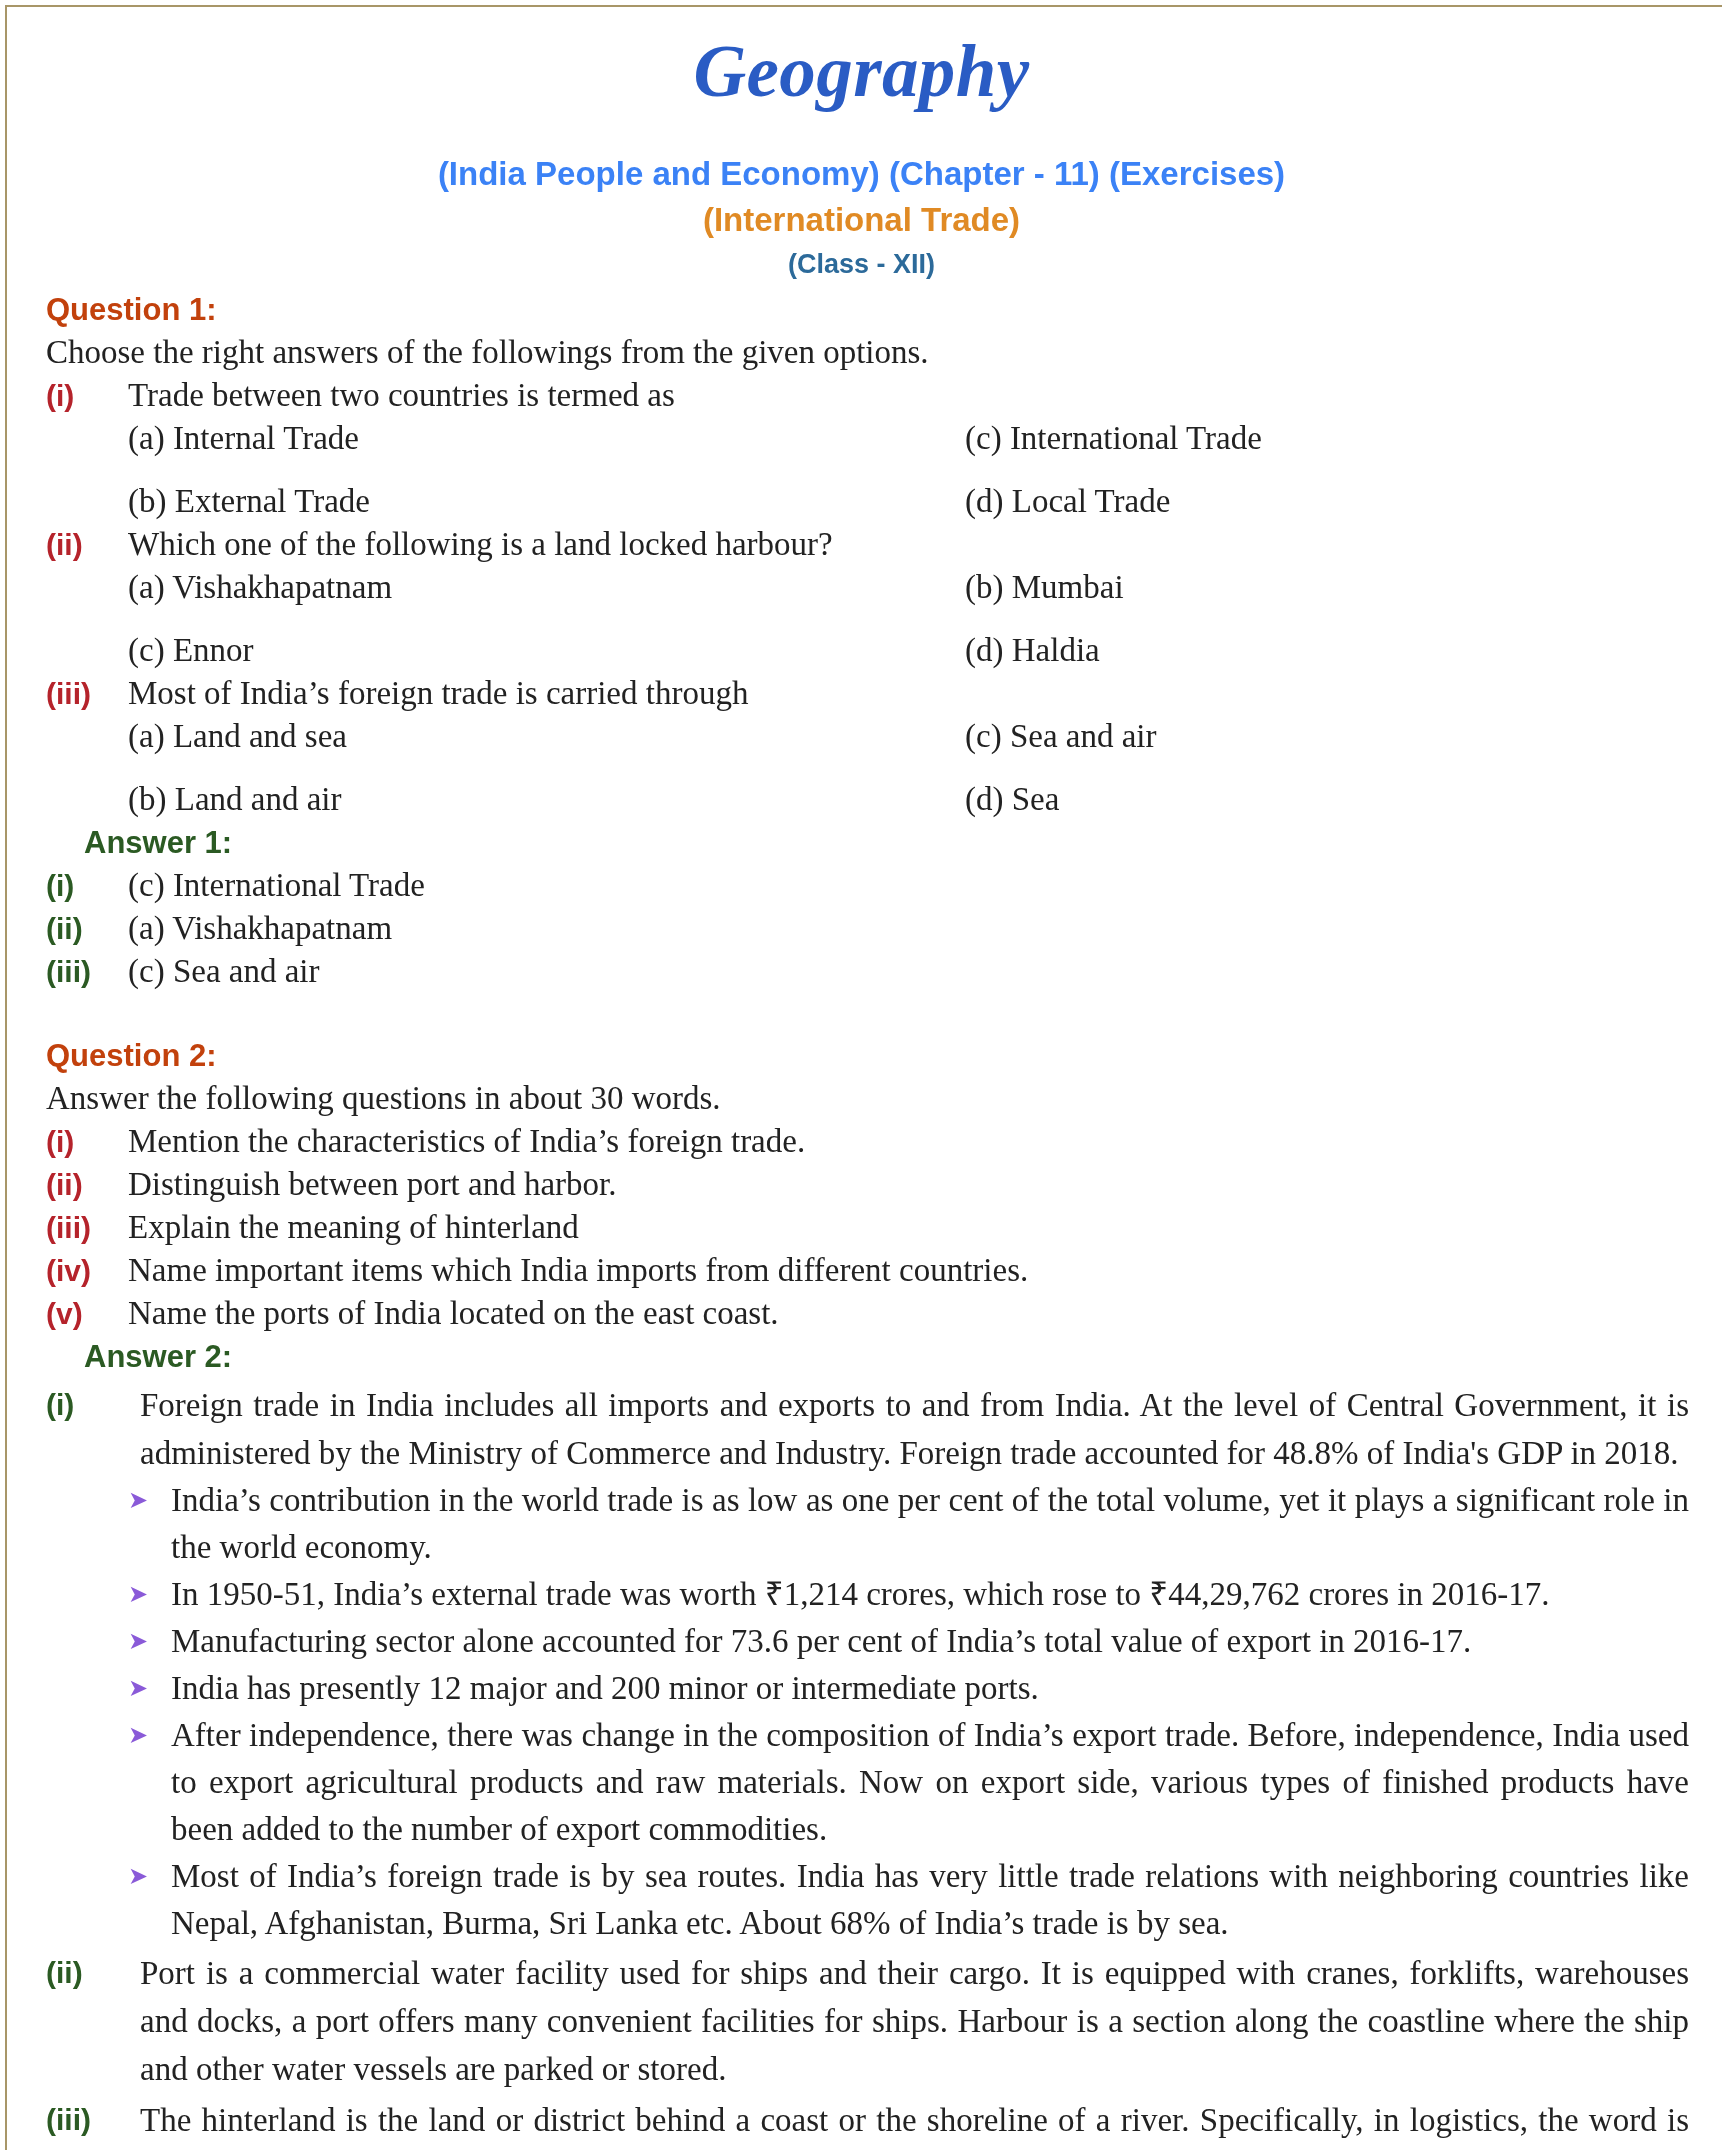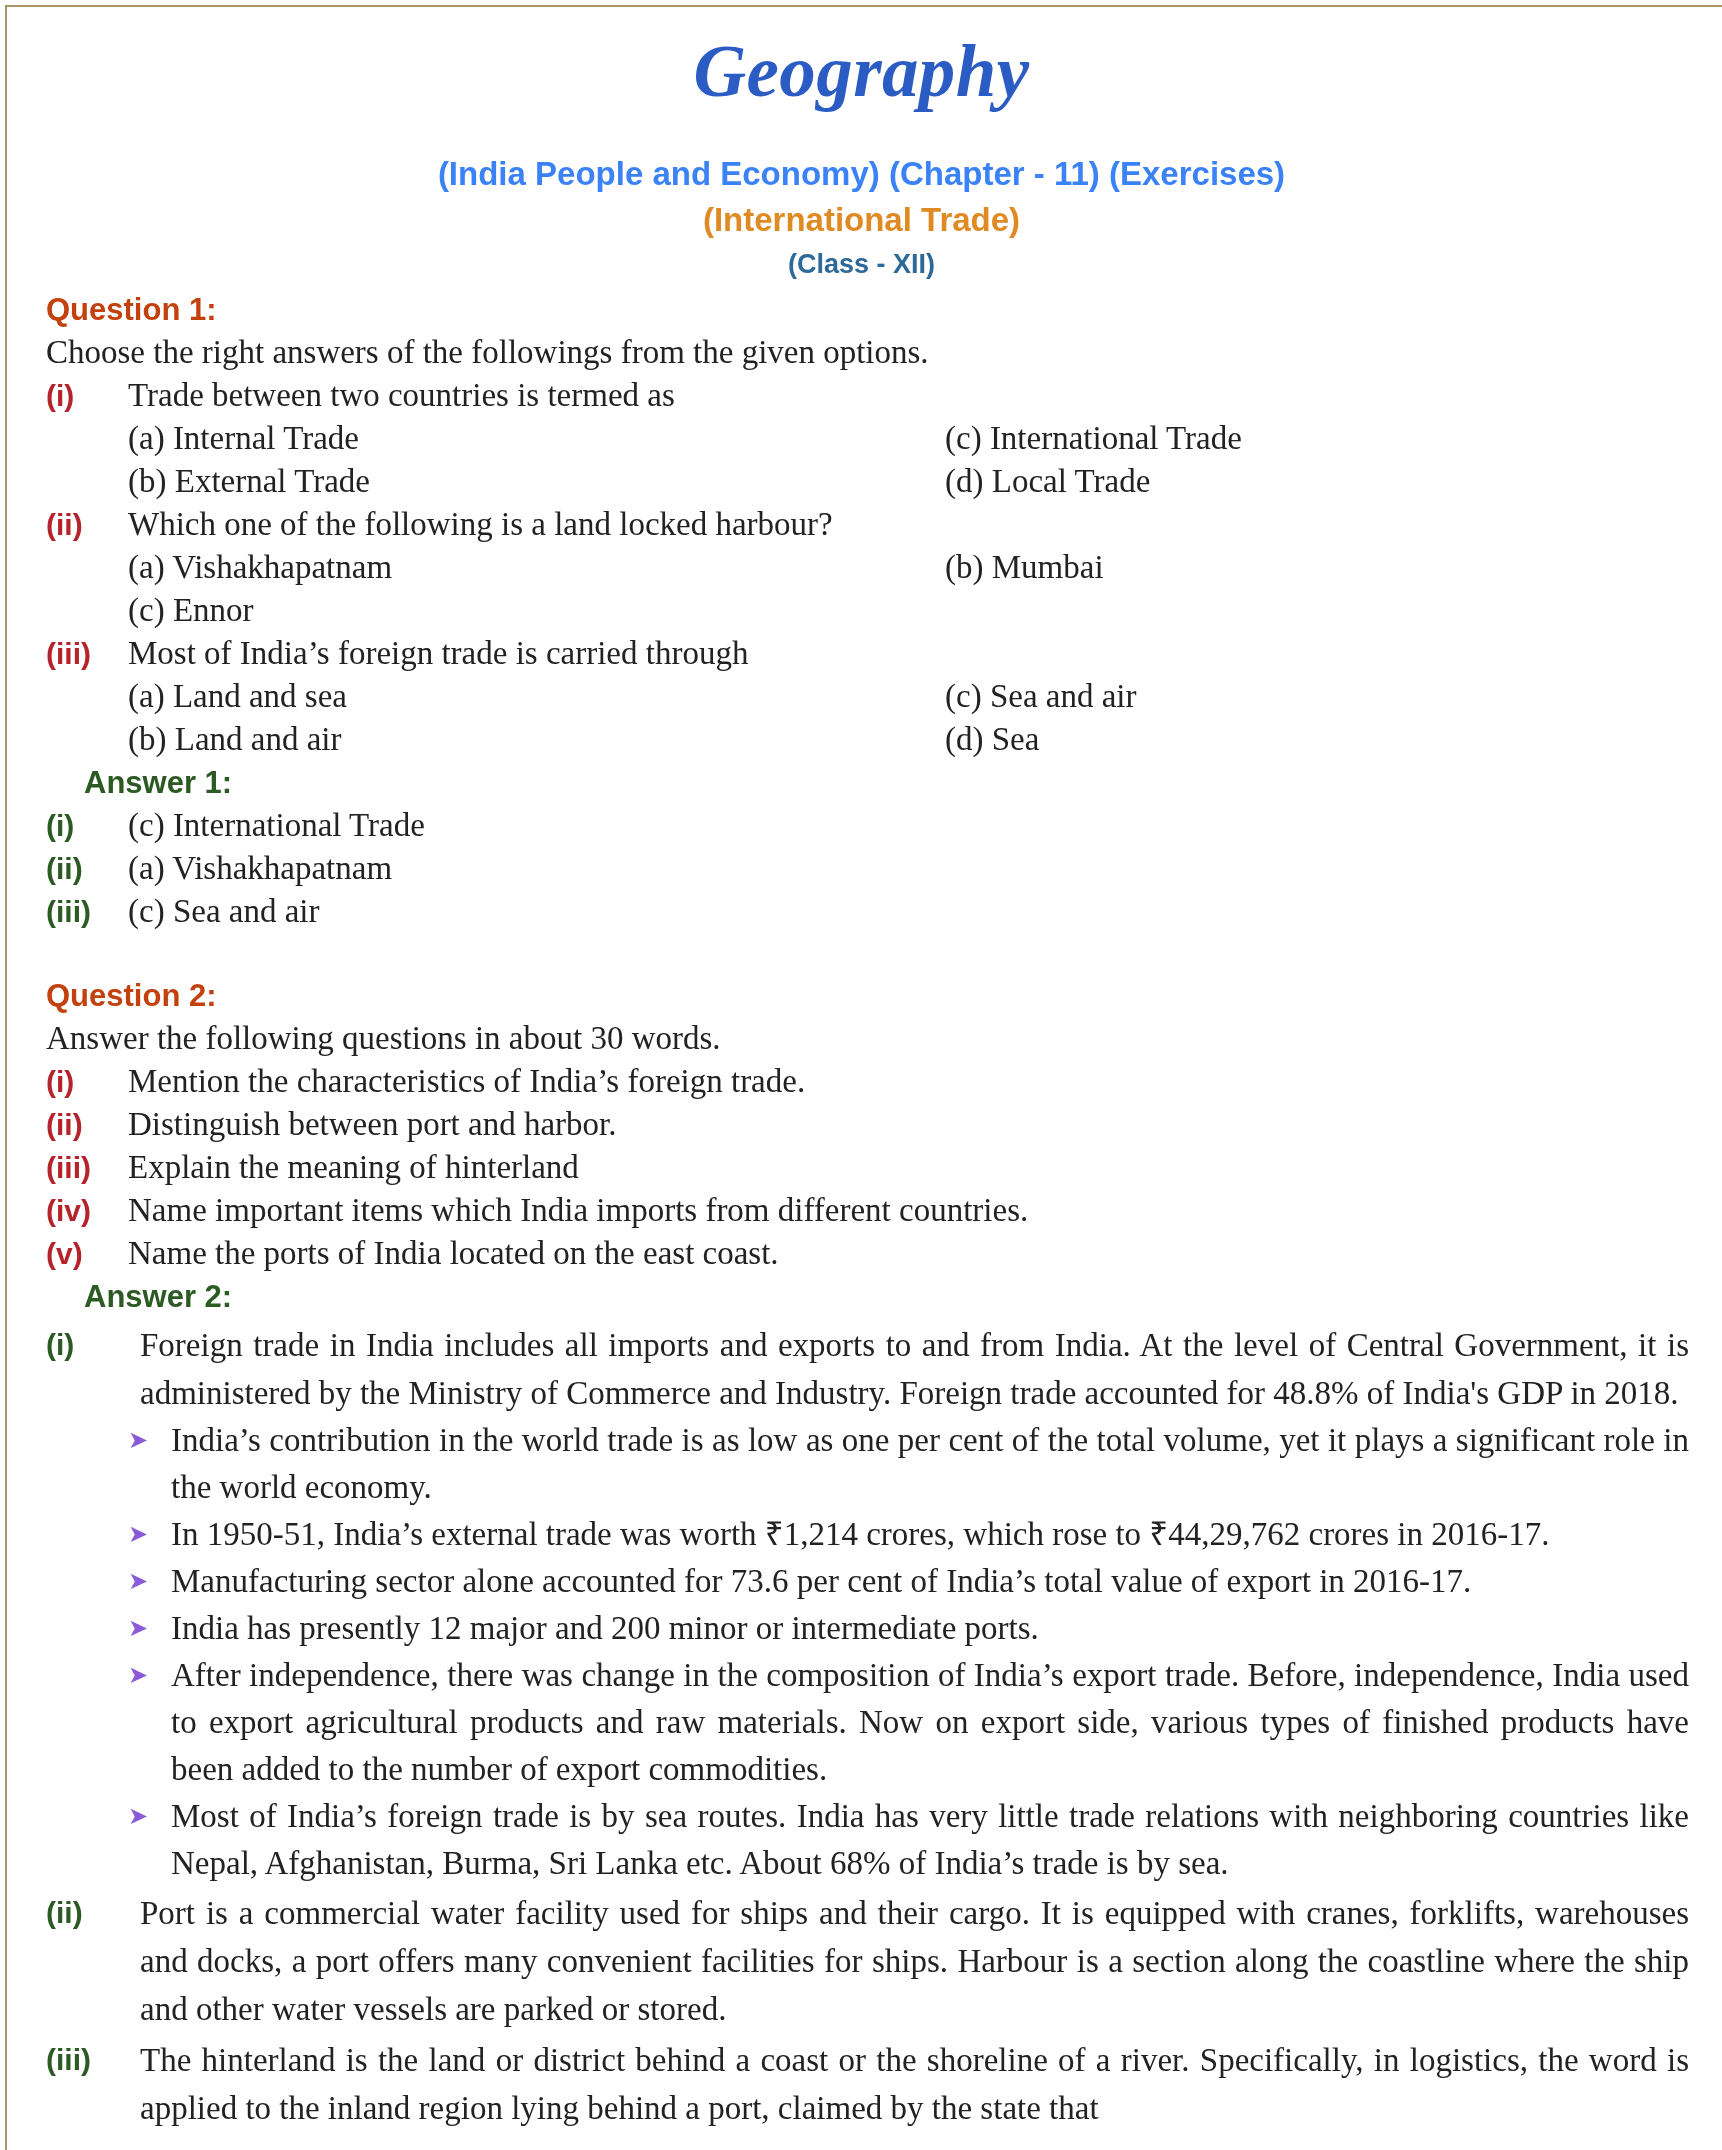--- a/index.html
+++ b/index.html
@@ -15,21 +15,21 @@
   .sub1 { top:155px; font-size:33px; color:#3b82f6; }
   .sub2 { top:201px; font-size:33px; color:#e08a24; }
   .sub3 { top:249px; font-size:27px; color:#2c6a9a; }
   .content { position:absolute; left:46px; top:288px; width:1643px;
              font-family:"Liberation Serif",serif; font-size:33px; line-height:43px; }
   .qhead { color:#c2410c; font-weight:bold; font-family:"Liberation Sans",sans-serif; font-size:31px; }
   .ahead { color:#2b5a23; font-weight:bold; font-family:"Liberation Sans",sans-serif; font-size:31px; padding-left:38px; }
   .row { display:flex; }
   .num-q { color:#b5232b; font-weight:bold; width:82px; flex:none; font-family:"Liberation Sans",sans-serif; font-size:30px; }
   .num-a { color:#2b5a23; font-weight:bold; width:82px; flex:none; font-family:"Liberation Sans",sans-serif; font-size:30px; }
-  .opts { display:grid; grid-template-columns:817px 602px; padding-left:82px; }
+  .opts { display:grid; grid-template-columns:817px 602px; padding-left:82px;gap:20px; }
   .para { display:flex; line-height:48px; margin-top:2.6px; }
   .para .body { flex:1; text-align:justify;margin-left:12px; }
   .bullet { display:flex; padding-left:82px; line-height:47px; }
   .bullet .mark { width:43px; flex:none; color:#8a5ad8; font-size:24px; }
   .bullet .btxt { flex:1; text-align:justify; }
   .gap { height:41px; }
 </style>
 </head>
 <body>
 
@@ -57,20 +57,21 @@
   </div>
 
   <div class="row">
     <span class="num-q">(ii)</span>
     <span>Which one of the following is a land locked harbour?</span>
   </div>
   <div class="opts">
     <span>(a) Vishakhapatnam</span>
     <span>(b) Mumbai</span>
     <span>(c) Ennor</span>
+    <span>(d) Haldia</span>
   </div>
 
   <div class="row">
     <span class="num-q">(iii)</span>
     <span>Most of India’s foreign trade is carried through</span>
   </div>
   <div class="opts">
     <span>(a) Land and sea</span>
     <span>(c) Sea and air</span>
     <span>(b) Land and air</span>

